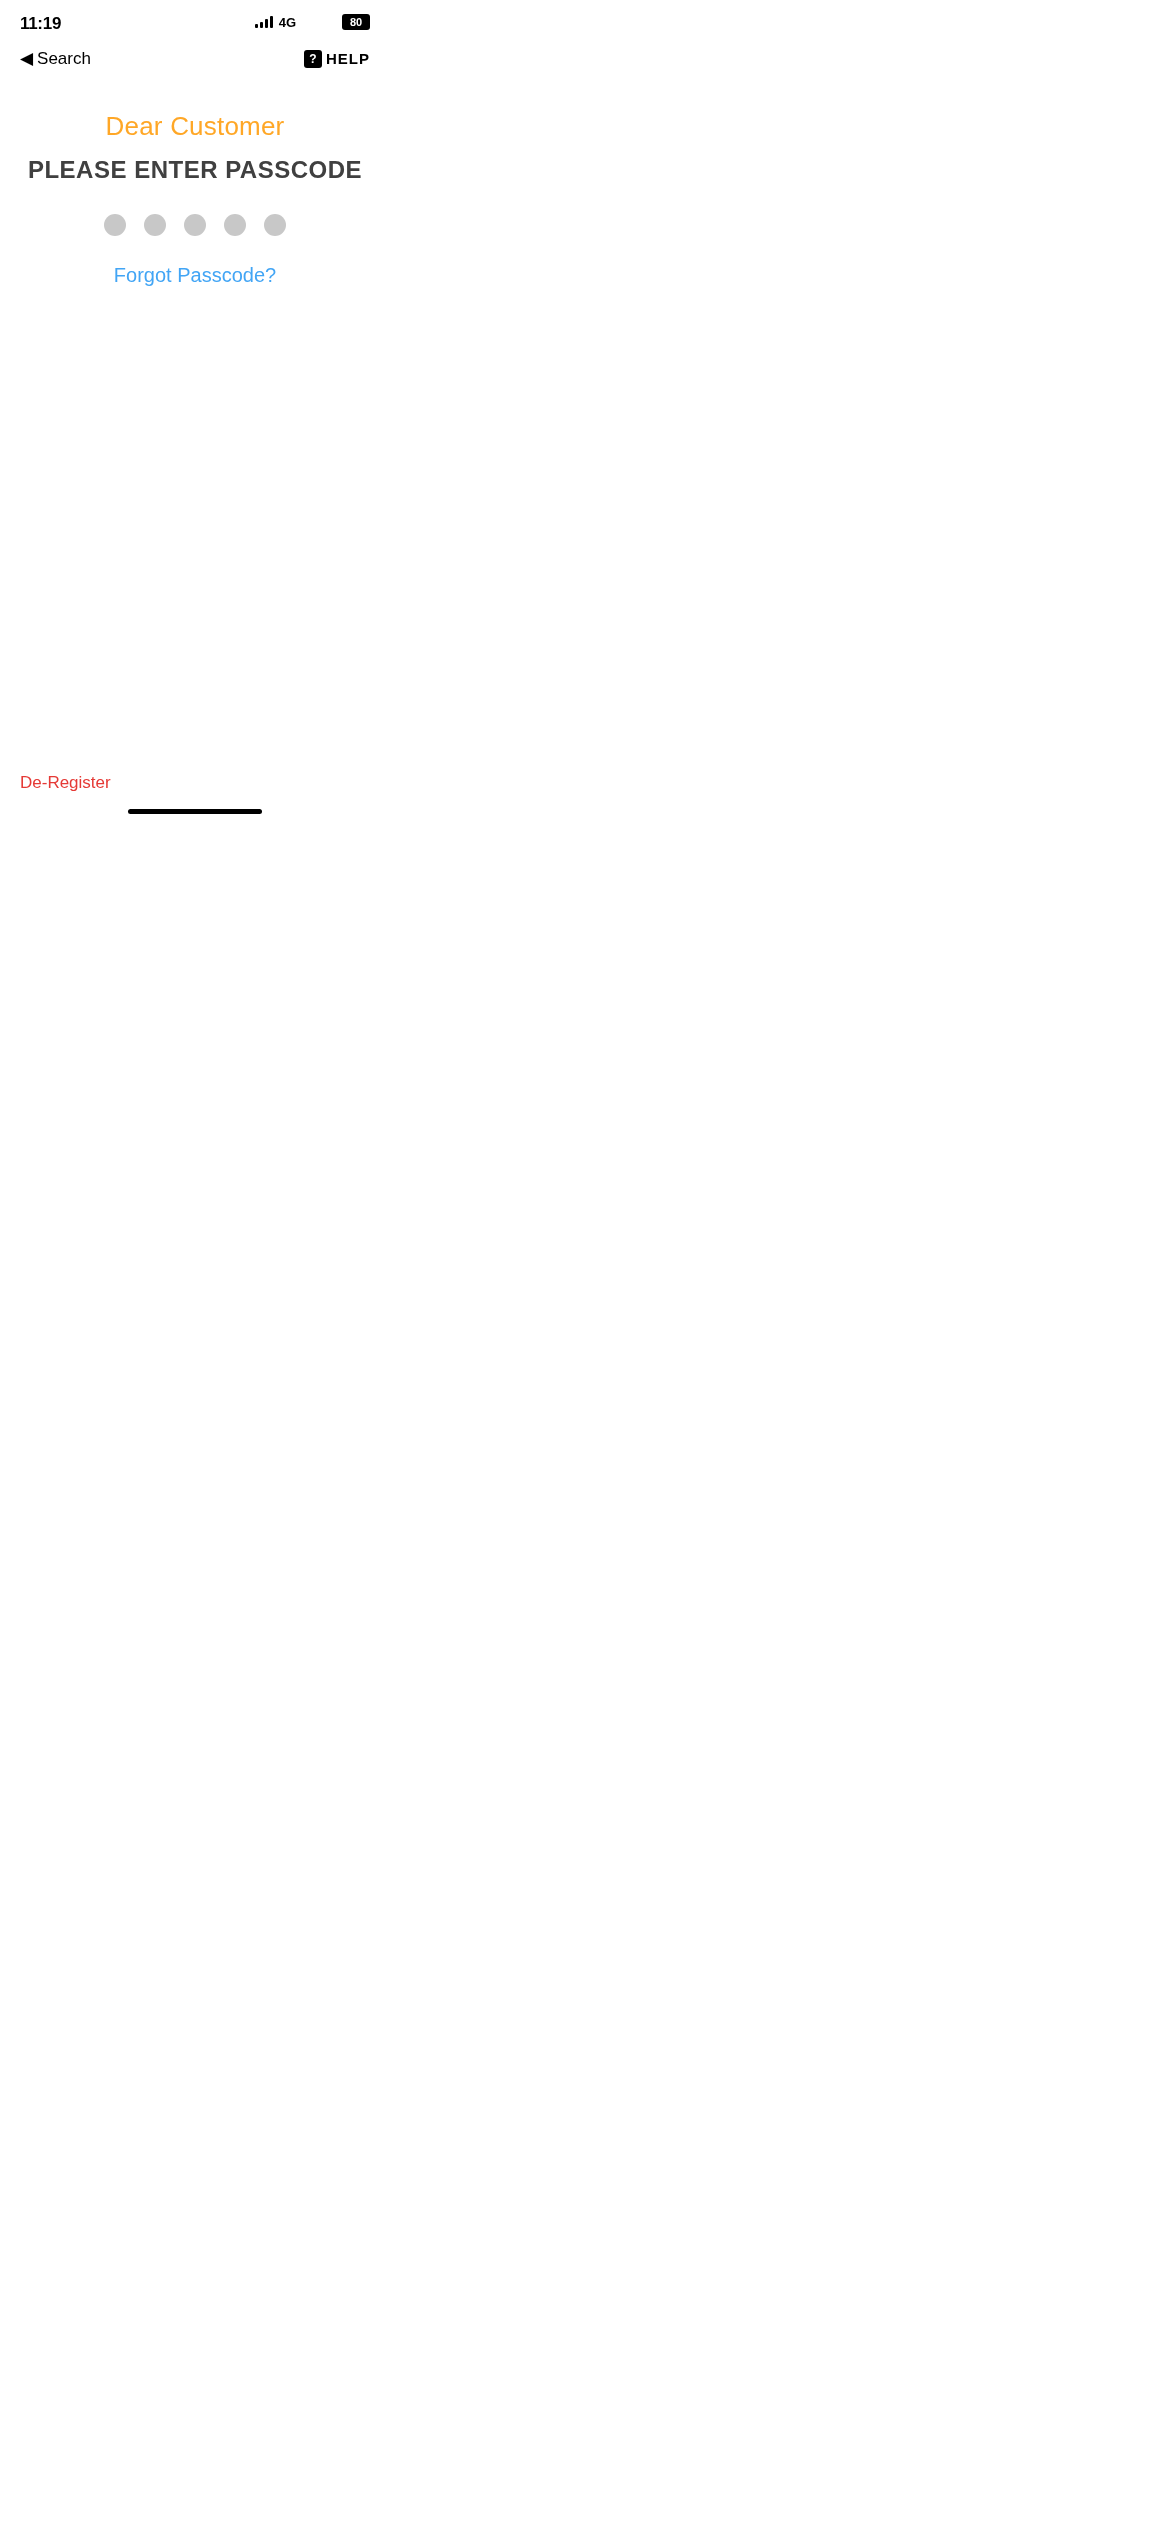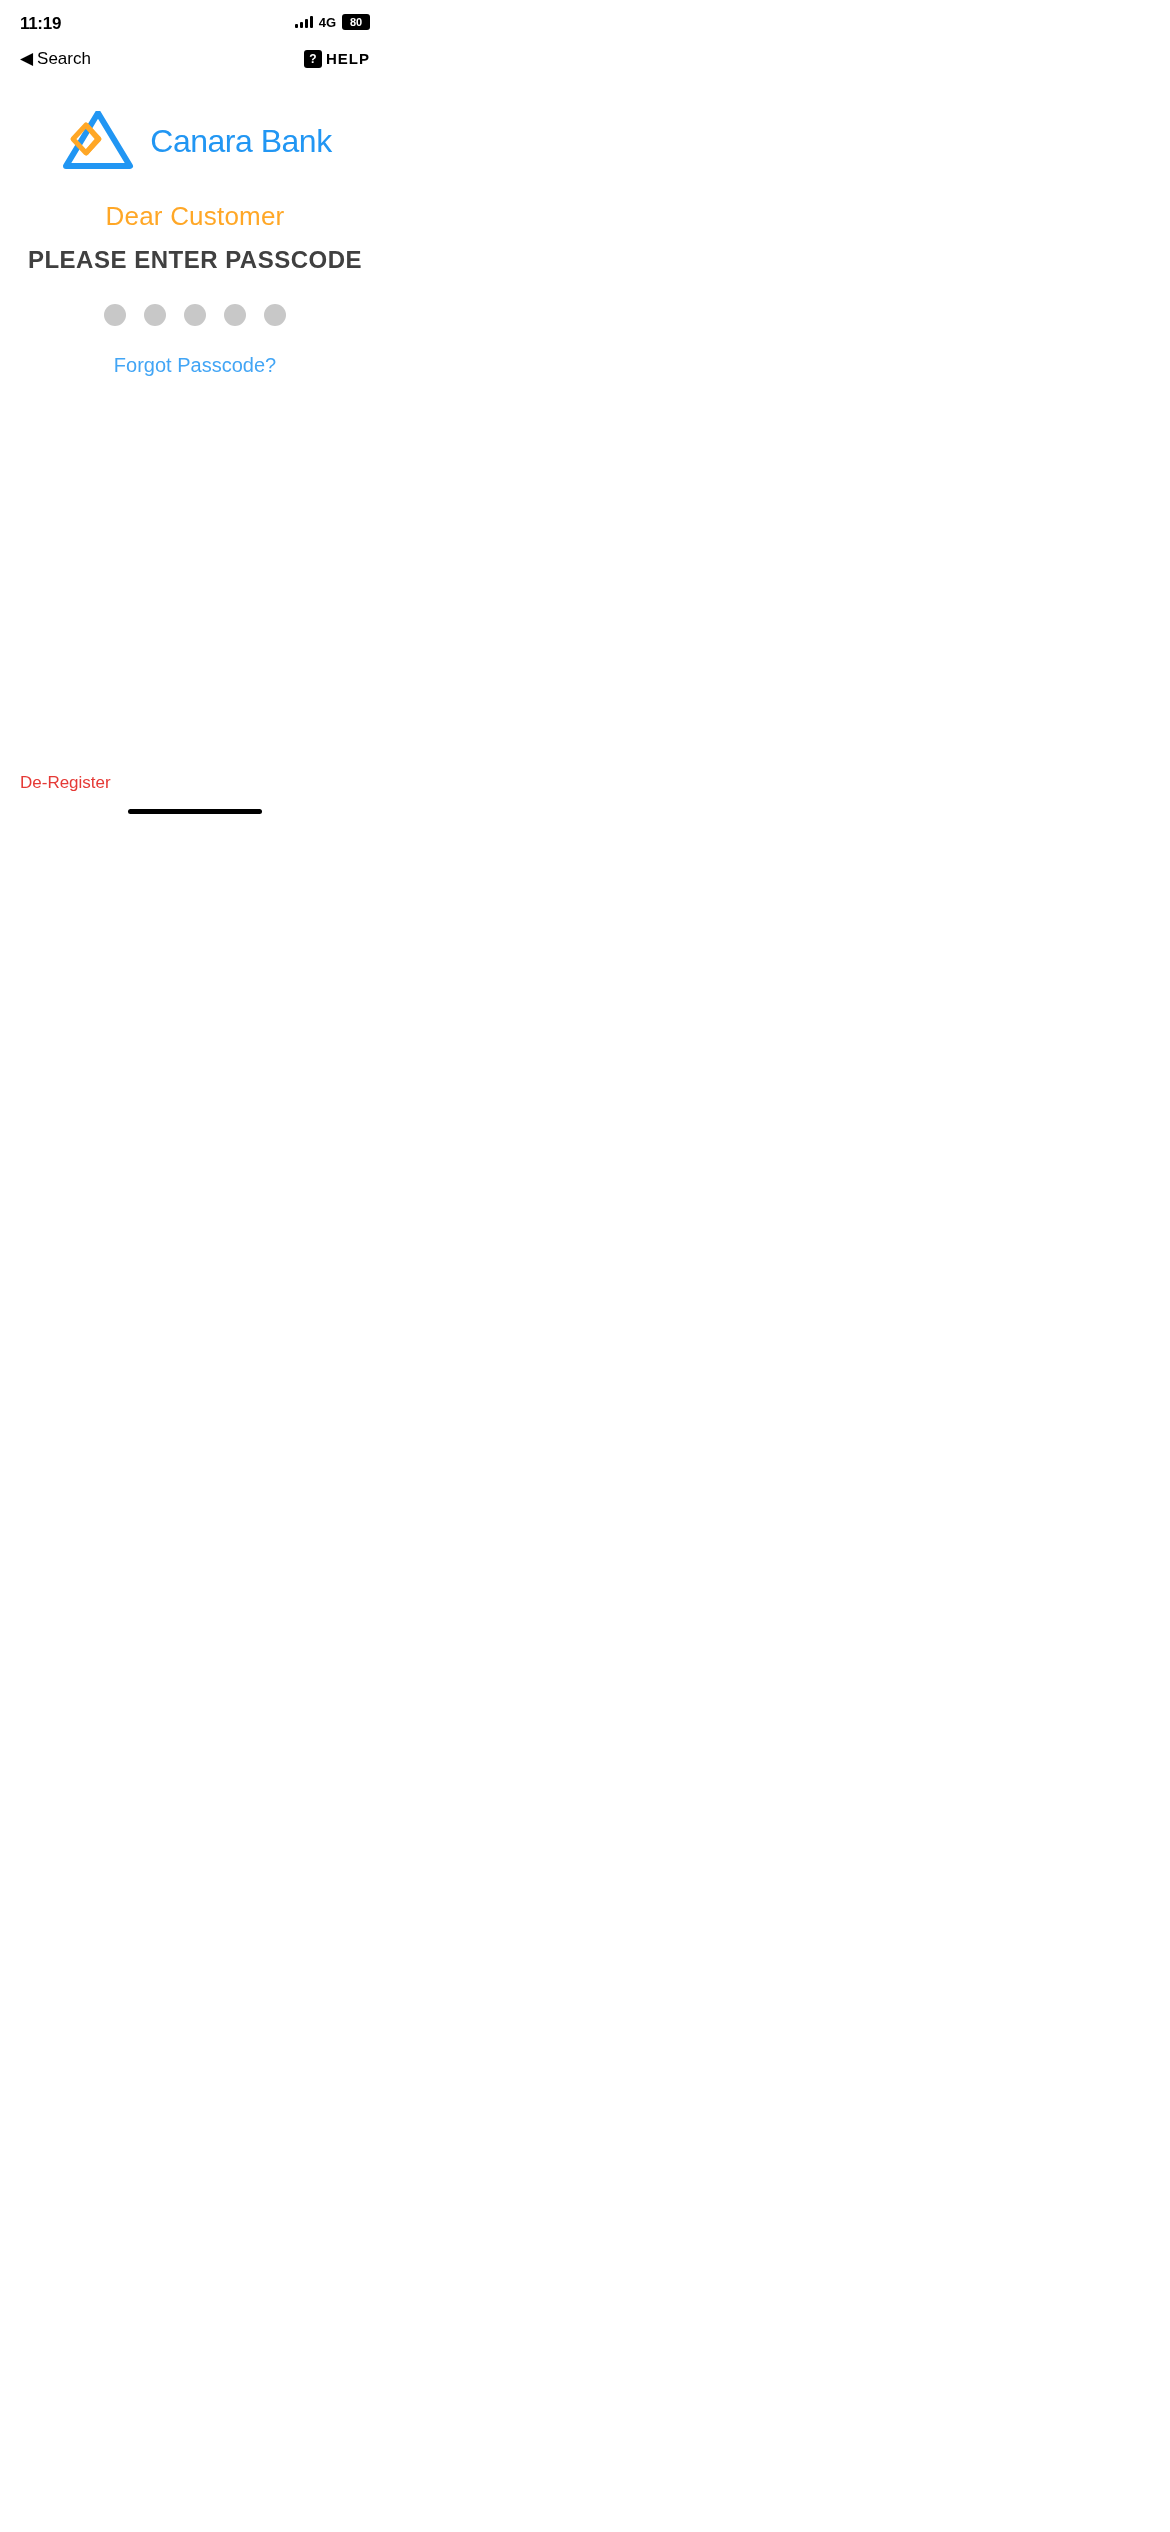--- a/index.html
+++ b/index.html
@@ -72,20 +72,21 @@
 
     .battery-box {
       background: #000;
       border-radius: 3px;
       padding: 2px 5px;
       color: #fff;
       font-size: 11px;
       font-weight: 700;
       min-width: 28px;
       text-align: center;
+      margin-left: 40px;
     }
 
     
     .nav-bar {
       display: flex;
       justify-content: space-between;
       align-items: center;
       padding: 4px 20px 12px 20px;
     }
 
@@ -265,32 +266,20 @@
     <span>Search</span>
   </div>
   <div class="nav-help">
     <div class="help-icon-box">?</div>
     <span class="help-label">HELP</span>
   </div>
 </div>
 
 <div class="main-content">
 
-  <div class="logo-container">
-    <svg class="logo-svg" viewBox="0 0 80 60" xmlns="http://www.w3.org/2000/svg">
-
-      <polygon points="40,2 72,55 8,55" fill="none" stroke="#2196F3" stroke-width="6" stroke-linejoin="round"></polygon>
-
-      <polygon points="28,42 15,28 28,14 41,28" fill="none" stroke="#FFA726" stroke-width="5" stroke-linejoin="round"></polygon>
-
-      <line x1="28" y1="14" x2="40" y2="28" stroke="#FFA726" stroke-width="5"></line>
-      <line x1="40" y1="28" x2="28" y2="42" stroke="#FFA726" stroke-width="5"></line>
-    </svg>
-    <span class="logo-text">Canara Bank</span>
-  </div>
 
   <div class="dear-customer">Dear Customer</div>
 
   <div class="passcode-label">PLEASE ENTER PASSCODE</div>
 
   <div class="passcode-dots">
     <div class="passcode-dot"></div>
     <div class="passcode-dot"></div>
     <div class="passcode-dot"></div>
     <div class="passcode-dot"></div>

